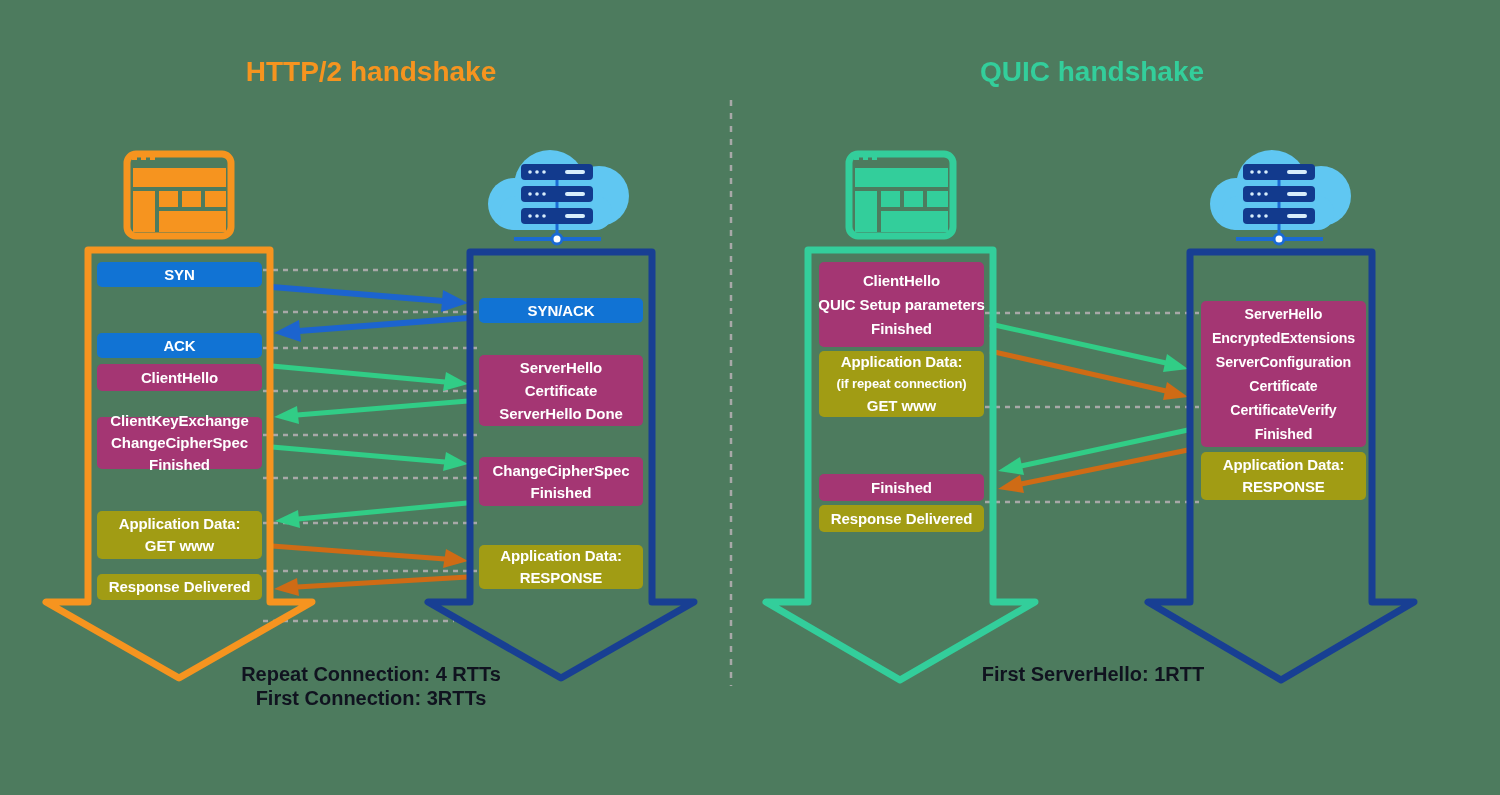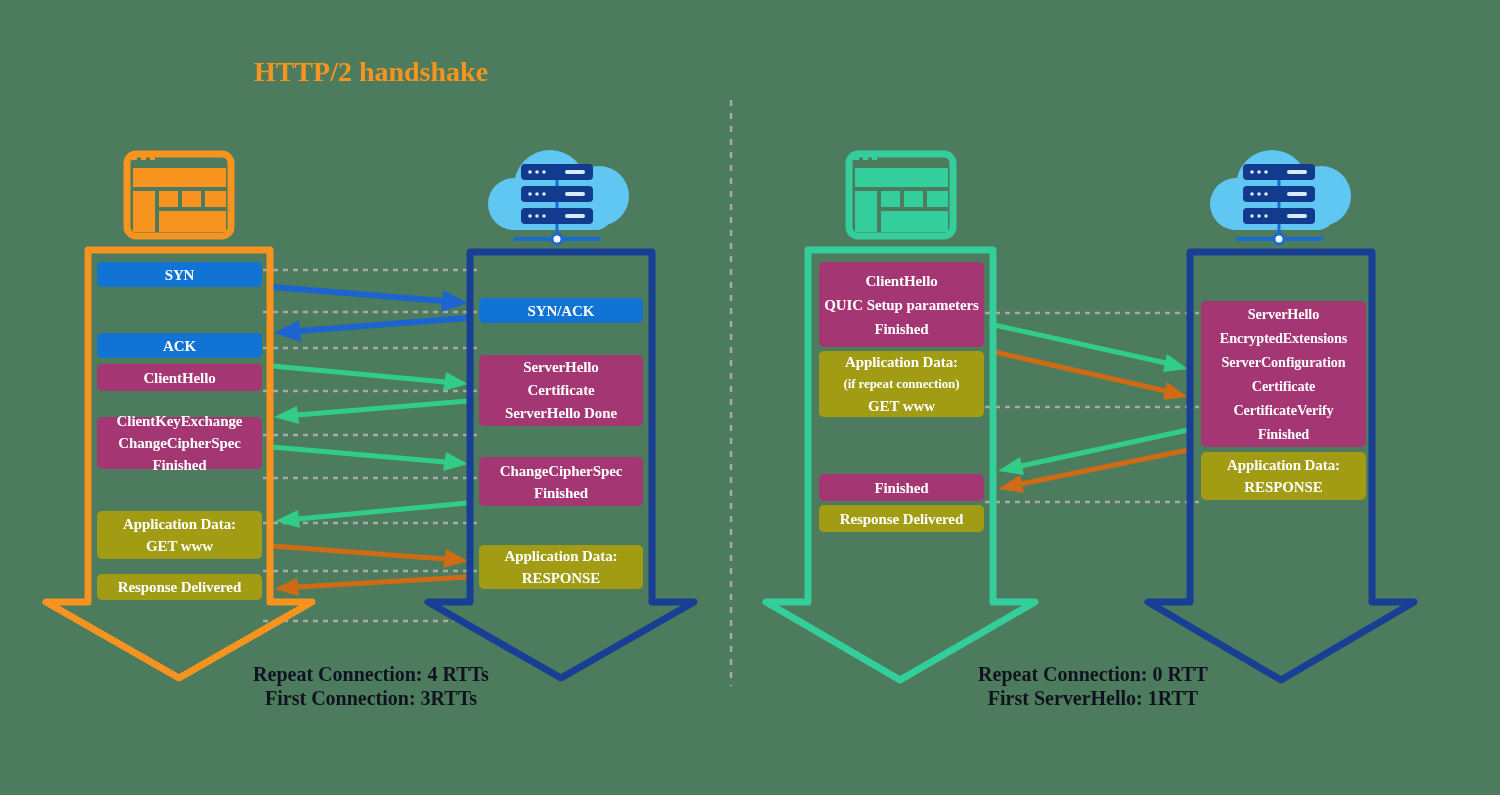--- a/index.html
+++ b/index.html
@@ -1,17 +1,17 @@
 <!DOCTYPE html>
 <html style="--background: #4d7b5e; --orange: #f6941f; --teal: #33ce9b; --navy: #183f93; --blue-box: #1173d4; --blue-arrow: #1c64cf; --green-arrow: #31cd86; --orange-arrow: #cf6b15; --magenta-box: #a43673; --olive-box: #a19c14; --dashed-gray: #a8a8a8; --footer-text: #10131f; --cloud-blue: #60c7f2; --server-bar: #123a8d; --connector-blue: #1a6ad4; --box-text: #ffffff;"><head>
 <meta charset="utf-8">
 <style>
   html,body{margin:0;padding:0}
   body{width:1500px;height:795px;overflow:hidden;background:var(--background,#4d7b5e)}
-  .stage{position:relative;width:1500px;height:795px;font-family:Liberation Serif, serif}
+  .stage{position:relative;width:1500px;height:795px;font-family:Liberation Sans, sans-serif}
   svg.layer{position:absolute;left:0;top:0}
 
   
   .outline{fill:none;stroke-width:7;stroke-linejoin:round}
   .stroke-orange{stroke:var(--orange)}
   .stroke-navy{stroke:var(--navy)}
   .stroke-teal{stroke:var(--teal)}
   .dash{stroke:var(--dashed-gray);stroke-width:2.5;stroke-dasharray:5 5;fill:none}
   .divider{stroke:var(--dashed-gray);stroke-width:2.5;stroke-dasharray:6 7;fill:none}
   .ml-blue{stroke:var(--blue-arrow);stroke-width:6;fill:none}
@@ -203,20 +203,21 @@
         <circle class="bar-light" cx="544" cy="216" r="1.8"></circle>
       <rect class="bar-light" x="565" y="170" width="20" height="4" rx="2"></rect>
       <rect class="bar-light" x="565" y="192" width="20" height="4" rx="2"></rect>
       <rect class="bar-light" x="565" y="214" width="20" height="4" rx="2"></rect>
       <line class="conn" x1="514" y1="239" x2="601" y2="239" stroke-width="4"></line>
       <circle cx="557" cy="239" r="5" fill="#ffffff" class="conn" stroke-width="3"></circle>
     </g>
   </svg>
 
   <div class="title" id="title-http2">HTTP/2 handshake</div>
+  <div class="title" id="title-quic">QUIC handshake</div>
 
   <div class="msg blue" style="left:97px;top:262px;width:165px;height:25px">
     <div class="ln">SYN</div>
   </div>
   <div class="msg blue" style="left:97px;top:333px;width:165px;height:25px">
     <div class="ln">ACK</div>
   </div>
   <div class="msg magenta" style="left:97px;top:364px;width:165px;height:27px">
     <div class="ln">ClientHello</div>
   </div>
@@ -278,17 +279,16 @@
   <div class="msg olive" style="left:1201px;top:452px;width:165px;height:48px">
     <div class="ln">Application Data:</div>
     <div class="ln">RESPONSE</div>
   </div>
 
   <div class="footer" id="footer-http2">
     <div class="ln">Repeat Connection: 4 RTTs</div>
     <div class="ln">First Connection: 3RTTs</div>
   </div>
   <div class="footer" id="footer-quic">
-    <div class="ln">Repeat Connection: 0 RTT</div>
     <div class="ln">First ServerHello: 1RTT</div>
   </div>
 
 </div>
 
 </body></html>

